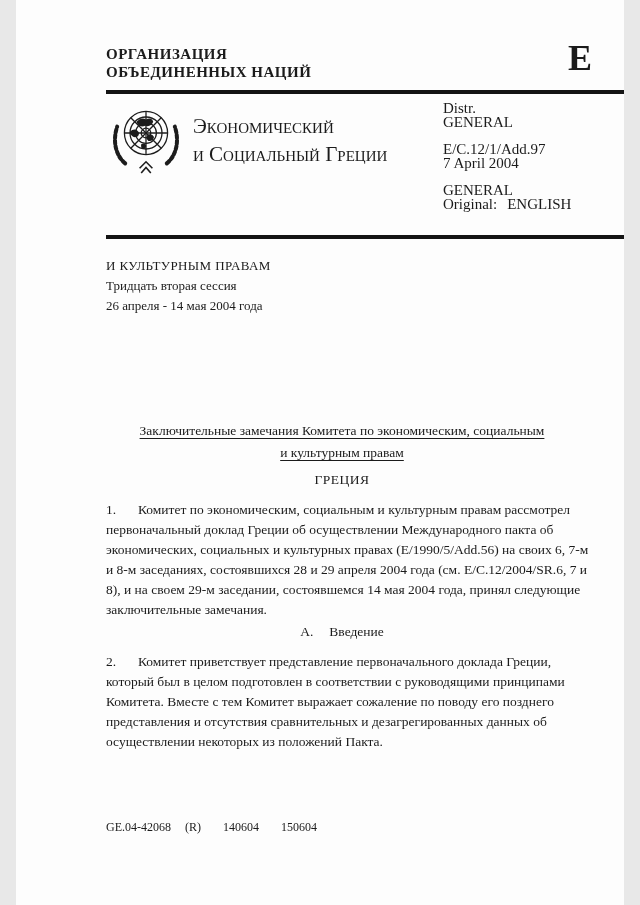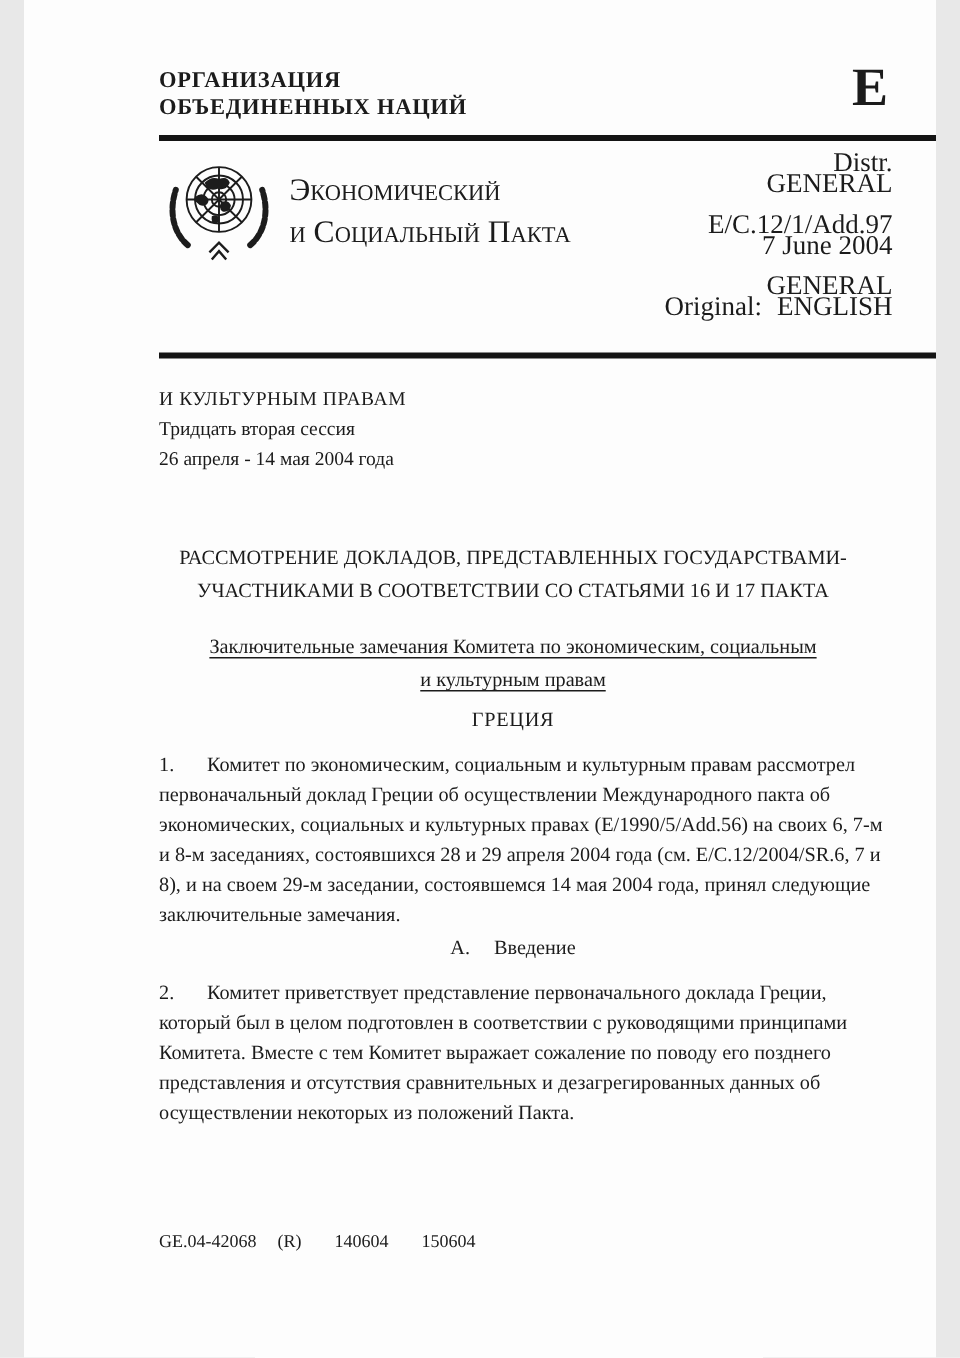--- a/index.html
+++ b/index.html
@@ -37,21 +37,21 @@
     position: absolute; left: 90px; top: 102px;
     width: 80px; height: 78px;
   }
   .council-title {
     position: absolute; left: 177px; top: 112px;
     font-weight: normal; font-size: 21px; line-height: 28px;
     font-variant: small-caps;
   }
   .meta-block {
     position: absolute; left: 427px; top: 101px;
-    font-size: 18px; line-height: 14px; text-align: right;
+    font-size: 15px; line-height: 14px;
   }
   .meta-gap { height: 13px; }
   .original-value { margin-left: 10px; }
 
   
   .committee-block {
     position: absolute; left: 90px; top: 256px;
     font-size: 13px; line-height: 20px;
   }
   .committee-block .caps { letter-spacing: 0.4px; }
@@ -124,48 +124,44 @@
       <path d="M76 76 C88 66 92 48 86 30"></path>
     </g>
     <g stroke="#1c1c1c" fill="none" stroke-width="2">
       <path d="M42 82 L50 74 L58 82"></path>
       <path d="M44 88 L50 81 L56 88"></path>
     </g>
   </svg>
 
   <div class="council-title">
     <div>Экономический</div>
-    <div>и Социальный Пакта</div>
+    <div>и Социальный Греции</div>
   </div>
 
   <div class="meta-block">
     <div>Distr.</div>
     <div>GENERAL</div>
     <div class="meta-gap"></div>
     <div>E/C.12/1/Add.97</div>
-    <div>7 June 2004</div>
+    <div>7 April 2004</div>
     <div class="meta-gap"></div>
     <div>GENERAL</div>
     <div>
       <span>Original:</span><span class="original-value">ENGLISH</span>
     </div>
   </div>
 
   <div class="rule rule-mid"></div>
 
   <div class="committee-block">
     <div class="caps">И КУЛЬТУРНЫМ ПРАВАМ</div>
     <div>Тридцать вторая сессия</div>
     <div>26 апреля - 14 мая 2004 года</div>
   </div>
 
-  <div class="center-col report-title">
-    <div>РАССМОТРЕНИЕ ДОКЛАДОВ, ПРЕДСТАВЛЕННЫХ ГОСУДАРСТВАМИ-</div>
-    <div>УЧАСТНИКАМИ В СООТВЕТСТВИИ СО СТАТЬЯМИ 16 И 17 ПАКТА</div>
-  </div>
 
   <div class="center-col country-heading">ГРЕЦИЯ</div>
 
   <div class="center-col subtitle">
     <div><span class="u">Заключительные замечания Комитета по экономическим, социальным</span></div>
     <div><span class="u">и культурным правам</span></div>
   </div>
 
   <p class="para para-1"><span class="pnum">1.</span><span>Комитет по экономическим, социальным и культурным правам рассмотрел первоначальный доклад Греции об осуществлении Международного пакта об экономических, социальных и культурных правах (E/1990/5/Add.56) на своих 6, 7-м и 8-м заседаниях, состоявшихся 28 и 29 апреля 2004 года (см. E/C.12/2004/SR.6, 7 и 8), и на своем 29-м заседании, состоявшемся 14 мая 2004 года, принял следующие заключительные замечания.</span></p>
 

